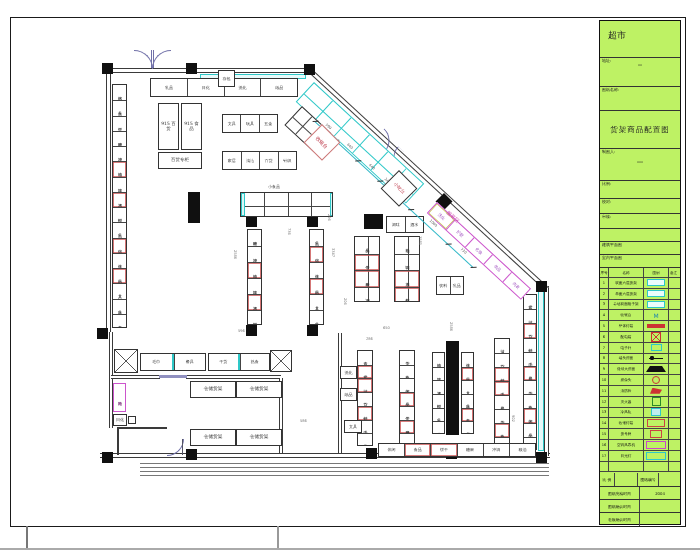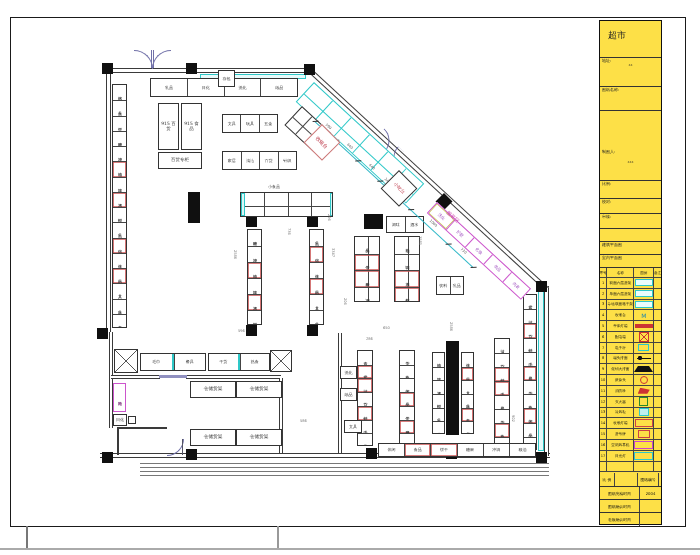--- a/index.html
+++ b/index.html
@@ -4,21 +4,21 @@
 <style>
   html,body{margin:0;padding:0;background:#fff;}
   #page{position:relative;width:700px;height:555px;background:#fff;overflow:hidden;
         font-family:"DejaVu Sans",sans-serif;color:#222;}
   .abs{position:absolute;}
   
   #sheet-border{left:10px;top:17px;width:674px;height:508px;border:1.3px solid #1a1a1a;}
   #fold-line{left:0;top:548px;width:700px;height:2px;background:#aaa;}
   .fold-tick{top:526px;width:2px;height:22px;background:#777;}
   
-  #title-block{left:599px;top:20px;width:63px;height:505px;border:1.5px solid #111;background:#fde047;box-sizing:border-box;}
+  #title-block{left:599px;top:20px;width:82px;height:505px;border:1.5px solid #111;background:#bef264;box-sizing:border-box;}
   .tb-row{position:absolute;left:0;width:100%;border-bottom:0.8px solid #333;box-sizing:border-box;overflow:hidden;}
   .tb-lbl{font-size:4px;color:#222;padding:1px 0 0 2px;line-height:1.1;}
   .tb-val{font-size:4px;color:#222;text-align:center;}
   #tb-project{font-size:9px;padding:8px 0 0 8px;}
   #tb-title{font-size:7.5px;display:flex;align-items:center;justify-content:center;letter-spacing:1px;}
   
   .lg-head,.lg-row{position:relative;display:flex;border-bottom:0.6px solid #444;box-sizing:border-box;}
   .lg-c{border-right:0.6px solid #444;box-sizing:border-box;overflow:hidden;font-size:3.6px;
         display:flex;align-items:center;justify-content:center;white-space:nowrap;color:#111;}
   .lg-c:last-child{border-right:none;}
@@ -579,20 +579,21 @@
 
   <div class="abs" id="title-block">
     <div class="tb-row" id="tb-project" style="top:0;height:37px">超市</div>
     <div class="tb-row" style="top:37px;height:29px">
       <div class="tb-lbl">地址:</div>
       <div class="tb-val">**</div>
     </div>
     <div class="tb-row" style="top:66px;height:24px">
       <div class="tb-lbl">图纸名称:</div>
     </div>
+    <div class="tb-row" id="tb-title" style="top:90px;height:38px">货架商品配置图</div>
     <div class="tb-row" style="top:128px;height:32px">
       <div class="tb-lbl">制图人:</div>
       <div class="tb-val" style="margin-top:6px">***</div>
     </div>
     <div class="tb-row" style="top:160px;height:18px">
       <div class="tb-lbl">比例:</div>
     </div>
     <div class="tb-row" style="top:178px;height:15px">
       <div class="tb-lbl">校对:</div>
     </div>

